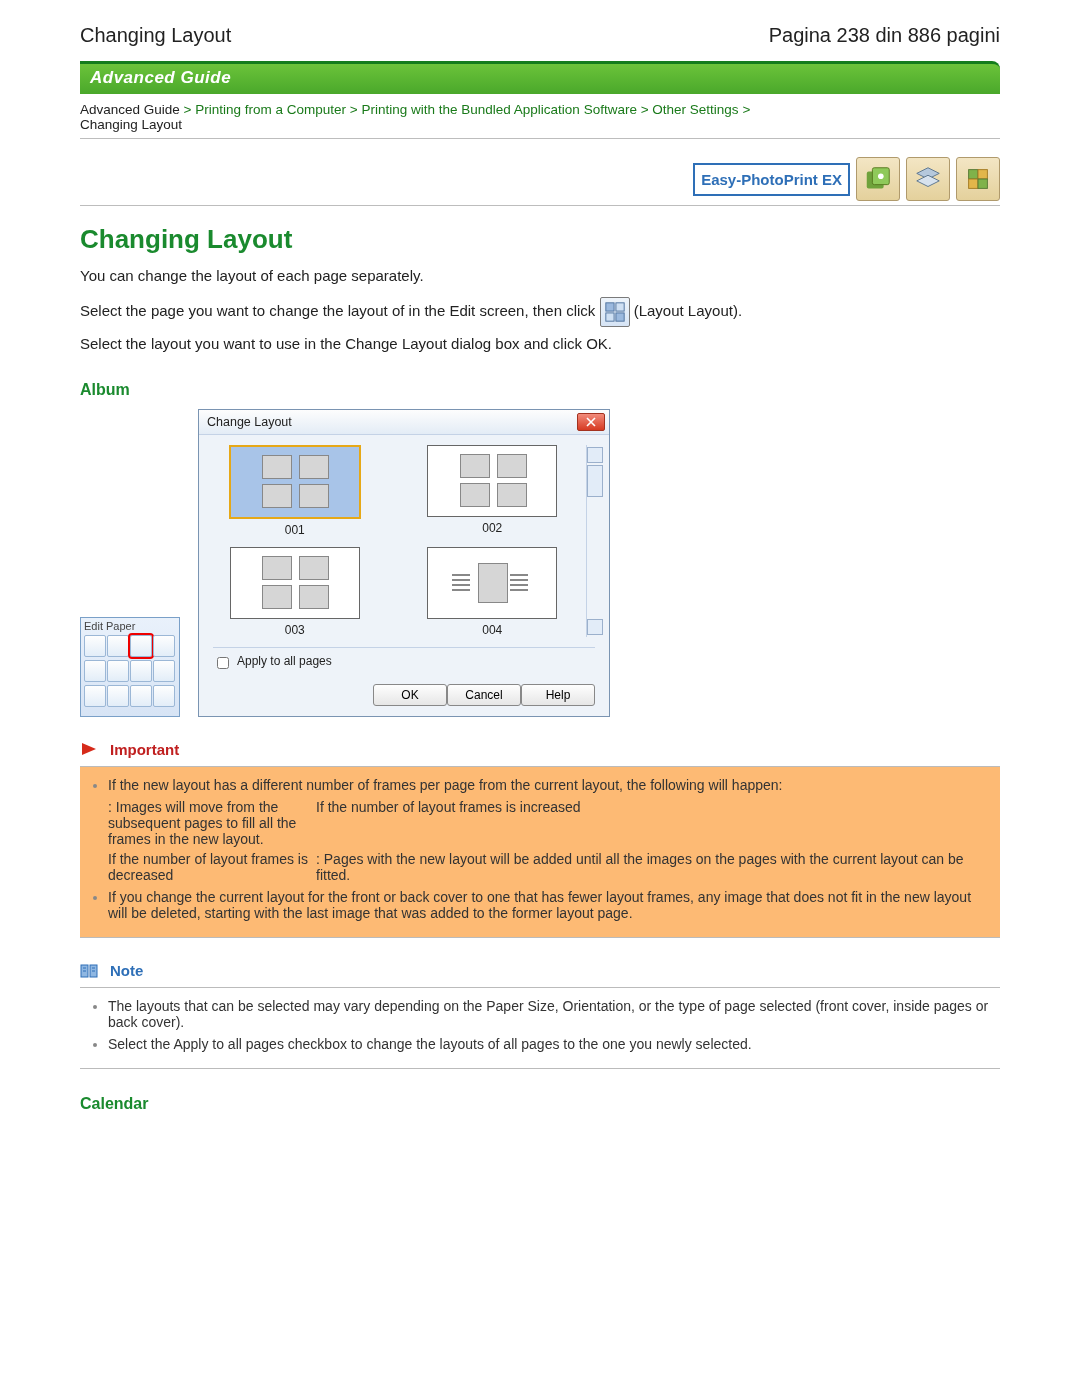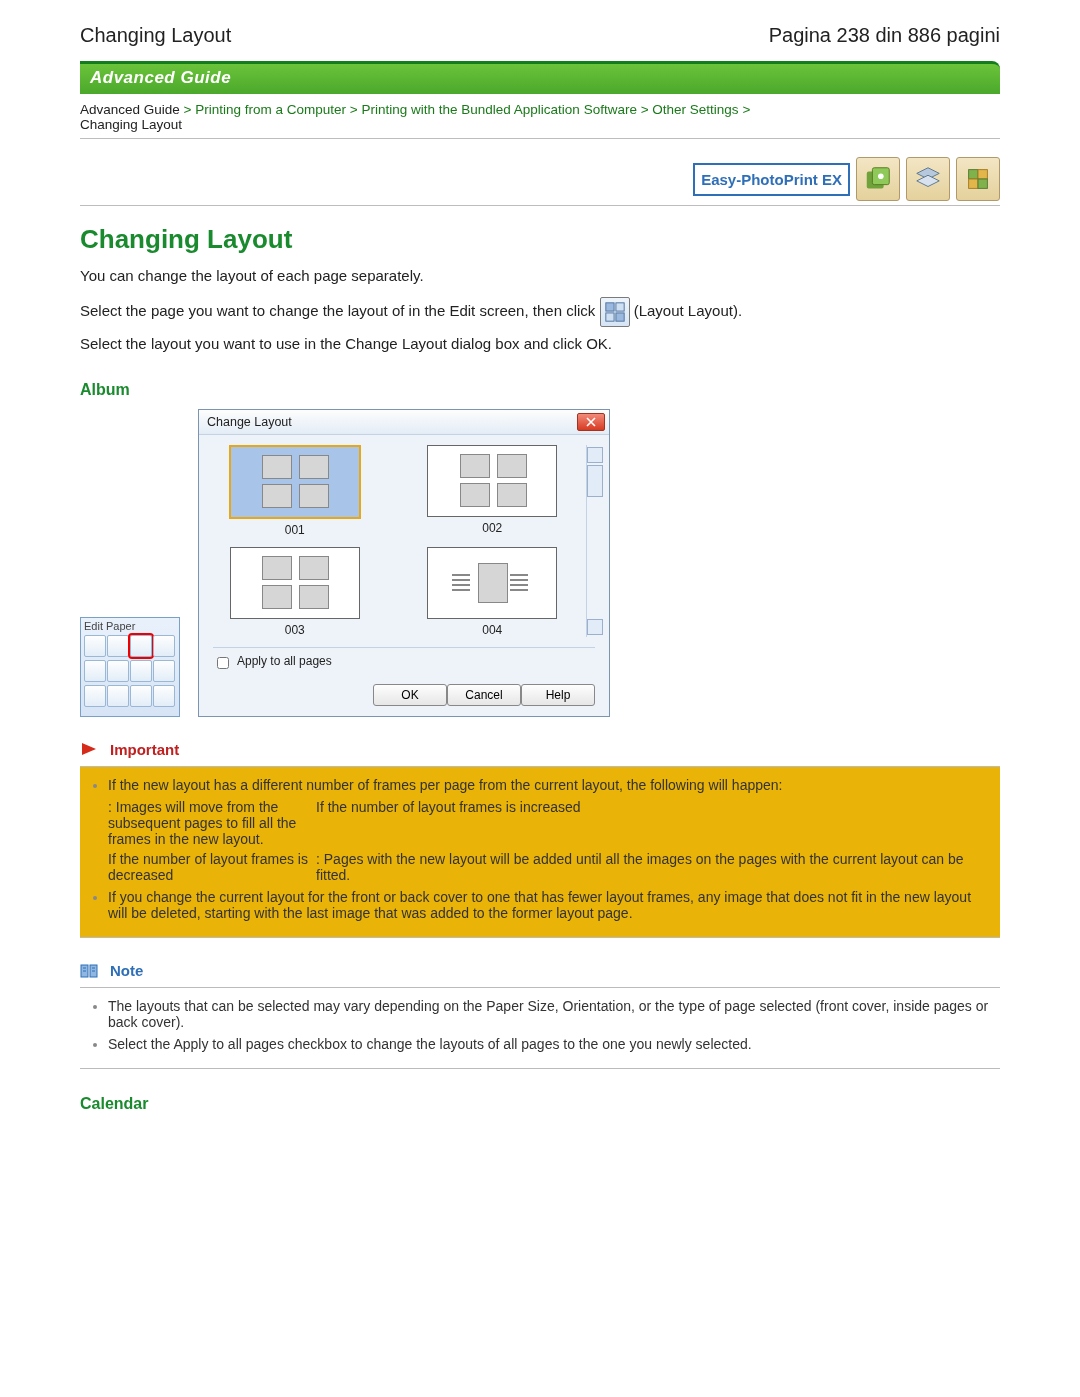--- a/index.html
+++ b/index.html
@@ -50,21 +50,21 @@
 .apply { font-size:12px; margin:0 14px; display:flex; align-items:flex-start; gap:5px; }
 .apply input { width:12px; height:12px; }
 .dlg-btns { display:flex; justify-content:flex-end; padding:12px 14px 0 14px; }
 .dlg-btns button { width:74px; height:22px; font-size:12px; background:linear-gradient(#fefefe,#e6e6e6); border:1px solid #888; border-radius:3px; }
 
 .callout-head { display:flex; align-items:flex-start; gap:12px; font-weight:bold; margin-top:24px; margin-bottom:4px; }
 .callout-head.important { color:#c02020; }
 .callout-head.note { color:#2e6fb7; }
 .flag-icon svg, .book-icon svg { width:18px; height:18px; }
 .callout-box { border-top:1px solid #bbb; border-bottom:1px solid #bbb; padding:10px 8px; font-size:14px; }
-.callout-box.important { background:#eab308; }
+.callout-box.important { background:#fdba74; }
 .callout-box ul { margin:0; padding-left:20px; }
 .callout-box li { margin-bottom:6px; color:#333; }
 .callout-box li::marker { color:#888; }
 .def-table { display:grid; grid-template-columns:200px 1fr; gap:4px 8px; margin:6px 0 6px 0; }
 </style>
 </head>
 <body>
 
 <div class="topbar">
   <div>Changing Layout</div>

